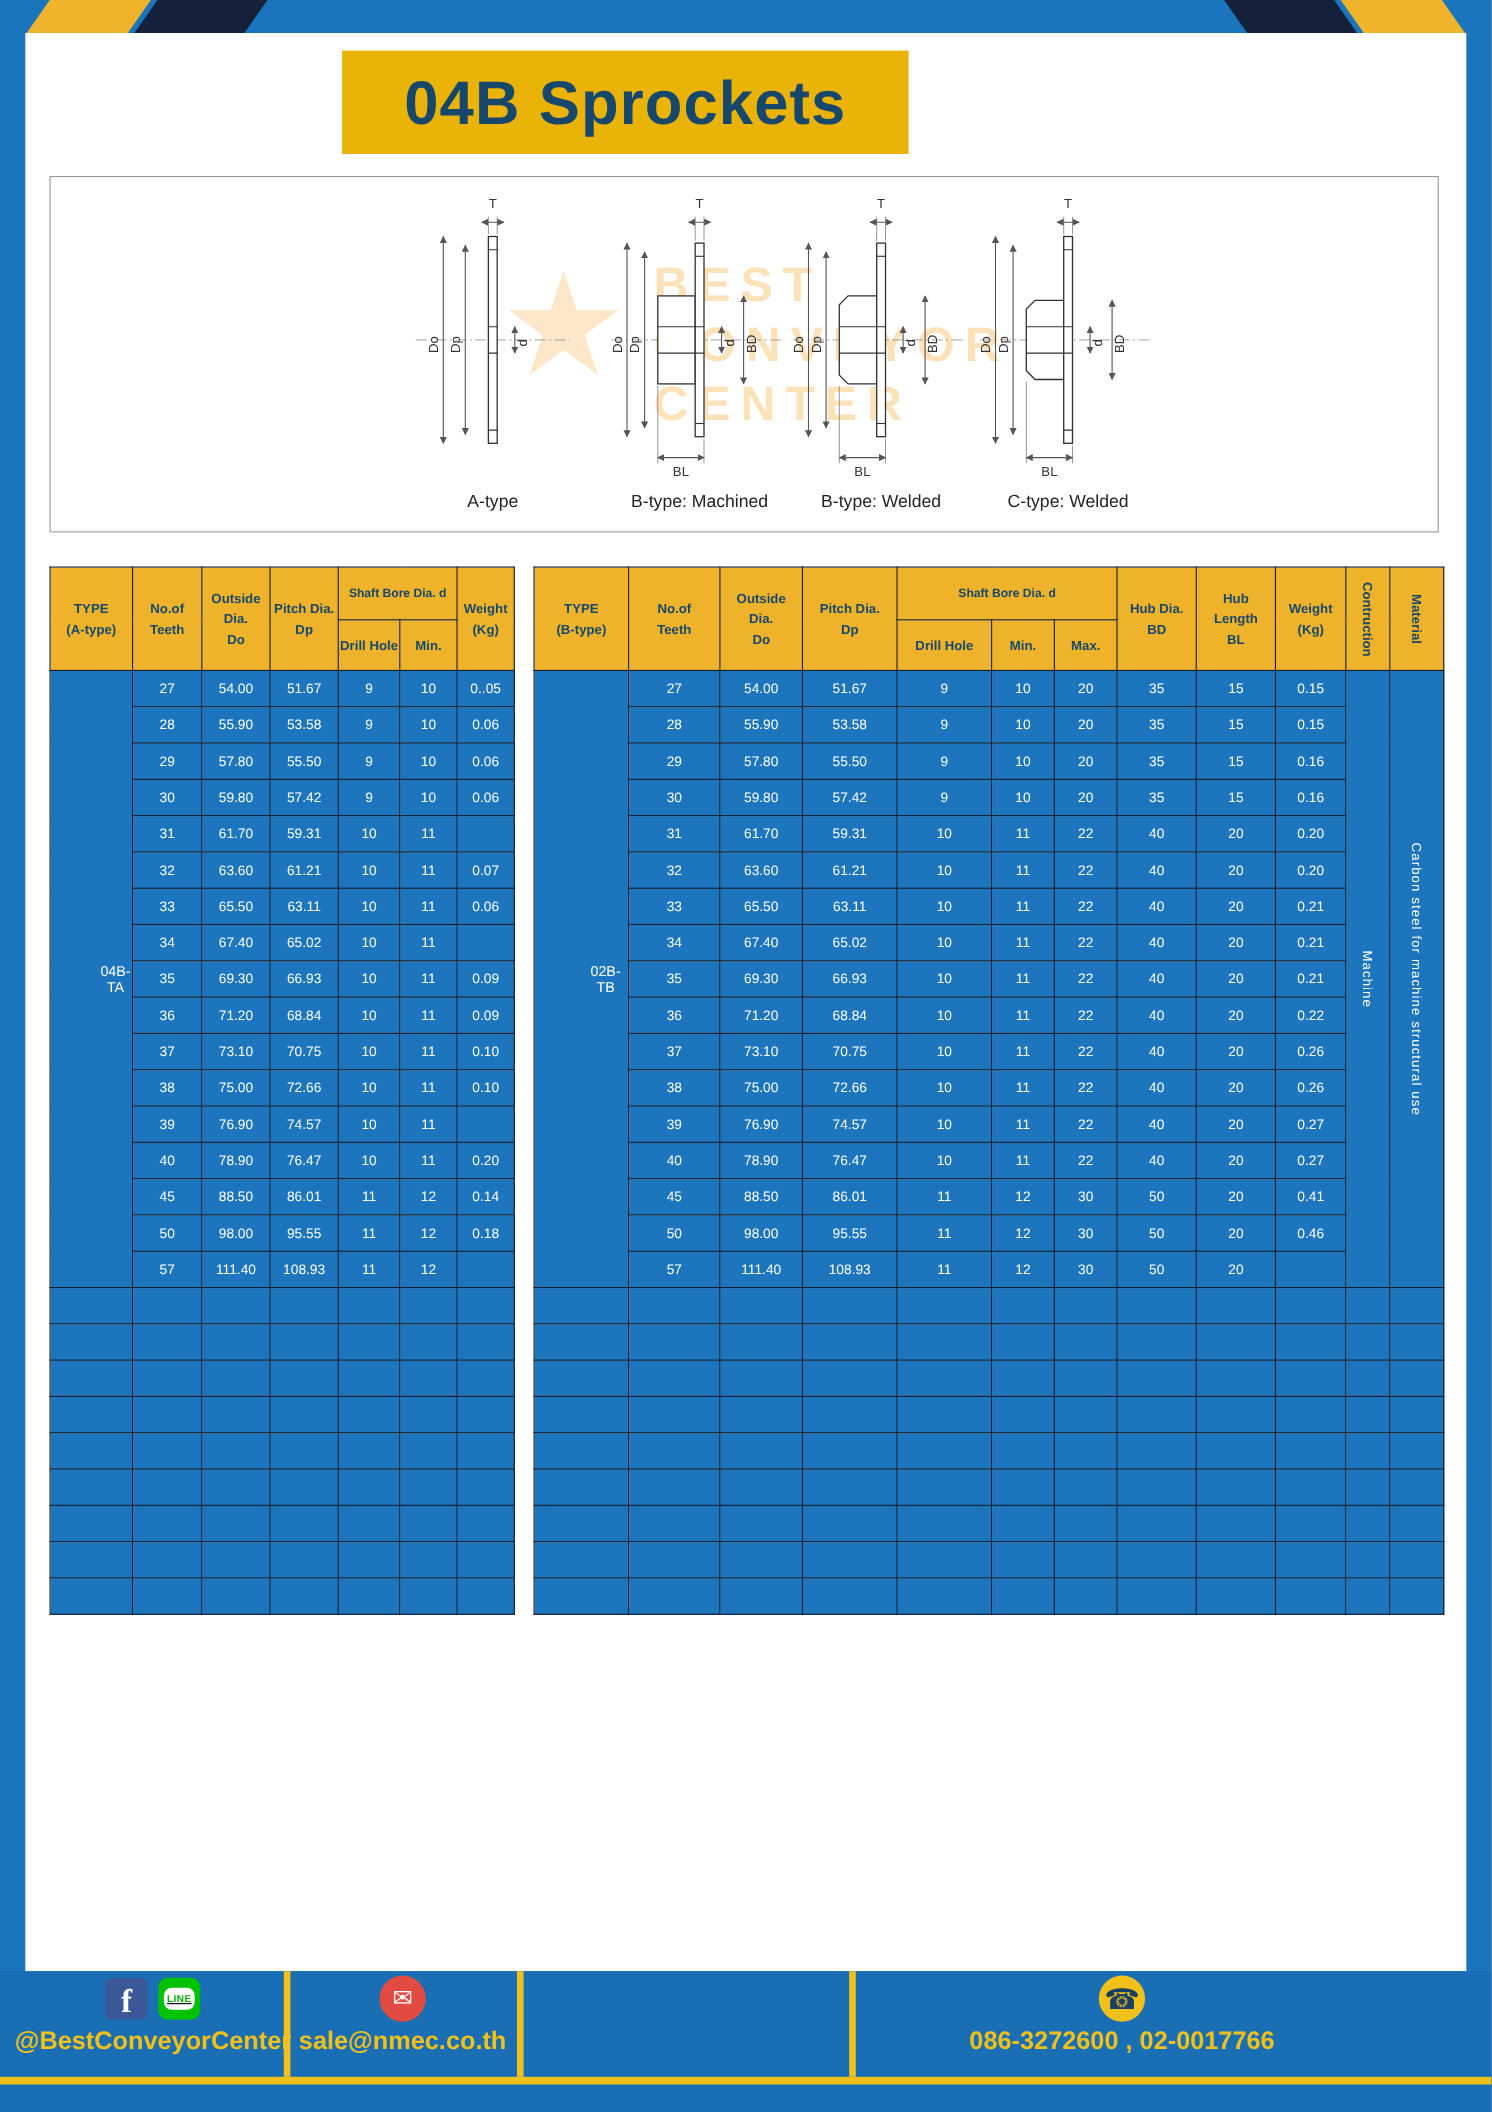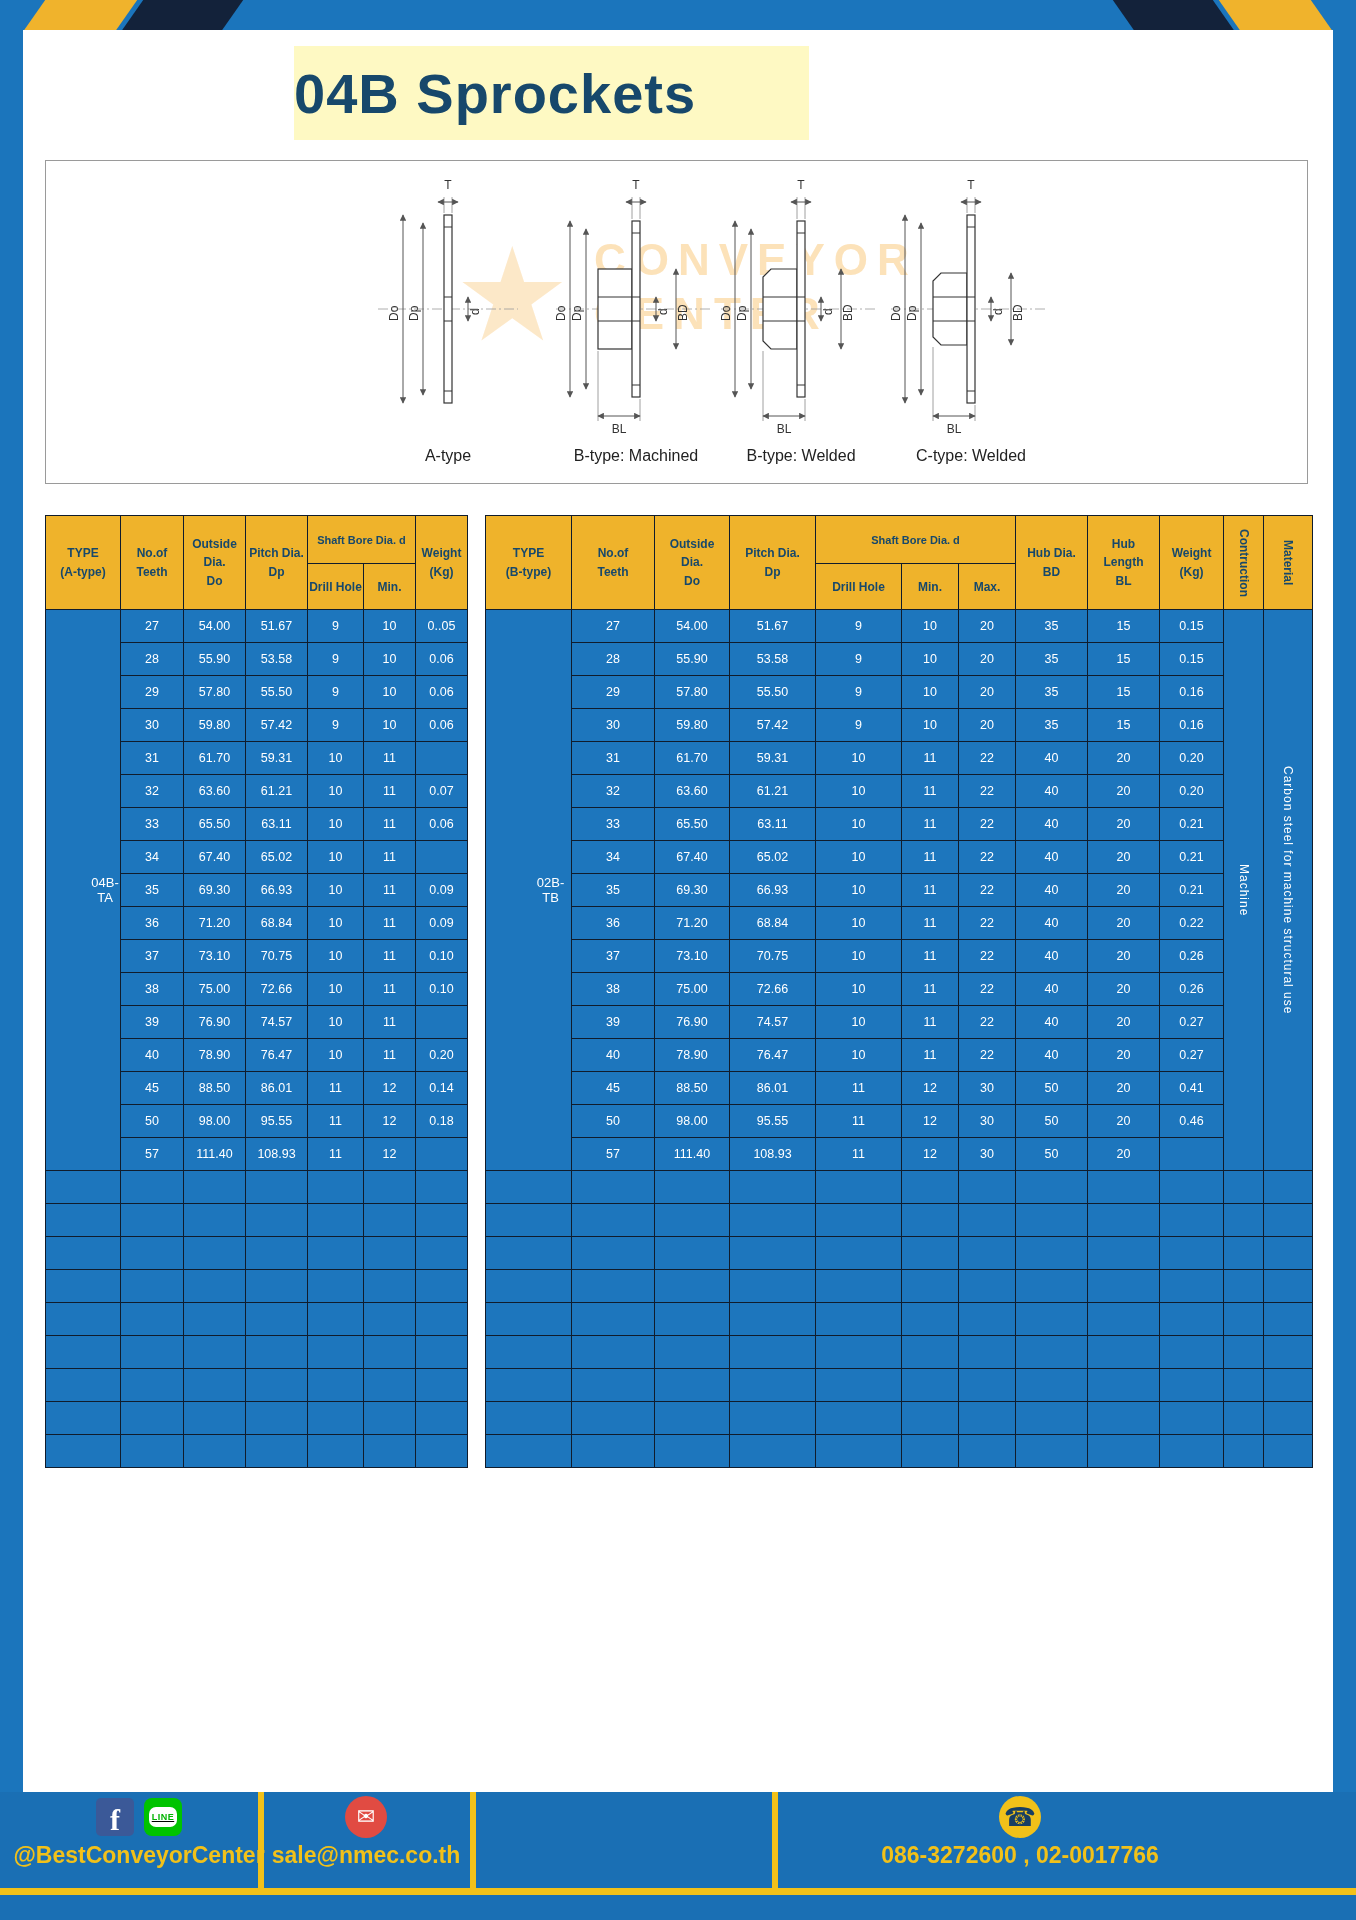--- a/index.html
+++ b/index.html
@@ -10,22 +10,22 @@
   .top-strip { position:absolute; left:0; top:0; width:1356px; height:30px; overflow:hidden; }
   .deco { position:absolute; top:-4px; height:40px; }
   .sk-l { transform:skewX(-35deg); }
   .sk-r { transform:skewX(35deg); }
   .deco.yellow { background:#f0b32c; }
   .deco.navy { background:#13223a; }
 
   
   .content { position:absolute; left:23px; top:30px; width:1310px; height:1762px; background:#ffffff; }
 
-  .title-banner { position:absolute; left:271px; top:16px; width:515px; height:94px;
-    background:#fef9c3; display:flex; align-items:center; }
+  .title-banner { position:absolute; left:288px; top:16px; width:515px; height:94px;
+    background:#eab308; display:flex; align-items:center; justify-content:center; }
   .title { font-size:56px; font-weight:bold; color:#17486b; letter-spacing:1px; }
 
   
   .spec-box { position:absolute; left:22px; top:130px; width:1263px; height:324px; border:1px solid #9a9a9a; background:#fff; }
   .spec-lines { position:absolute; left:16px; top:84px; }
   .spec-line { font-size:19px; font-weight:bold; color:#173e63; line-height:27px; white-space:nowrap; }
 
   .watermark { position:absolute; left:548px; top:72px; opacity:0.32; color:#f6a62a; font-weight:bold;
     font-size:44px; letter-spacing:9px; line-height:54px; pointer-events:none; }
   .wm-star { position:absolute; left:408px; top:58px; font-size:130px; color:#f6a62a; opacity:0.25; pointer-events:none; }
@@ -85,20 +85,21 @@
 
   <div class="content">
 
     <div class="title-banner">
       <div class="title">04B Sprockets</div>
     </div>
 
     <div class="spec-box">
       <span class="wm-star">★</span>
       <div class="watermark">
+        <div>BEST</div>
         <div>CONVEYOR</div>
         <div>CENTER</div>
       </div>
 
 
       <svg class="drawings" width="760" height="300" viewBox="0 0 760 300">
         <defs>
           <marker id="arr" viewBox="0 0 10 10" refX="9" refY="5" markerWidth="6.5" markerHeight="6.5" orient="auto-start-reverse">
             <path d="M0,0 L10,5 L0,10 z" fill="#555"></path>
           </marker>

